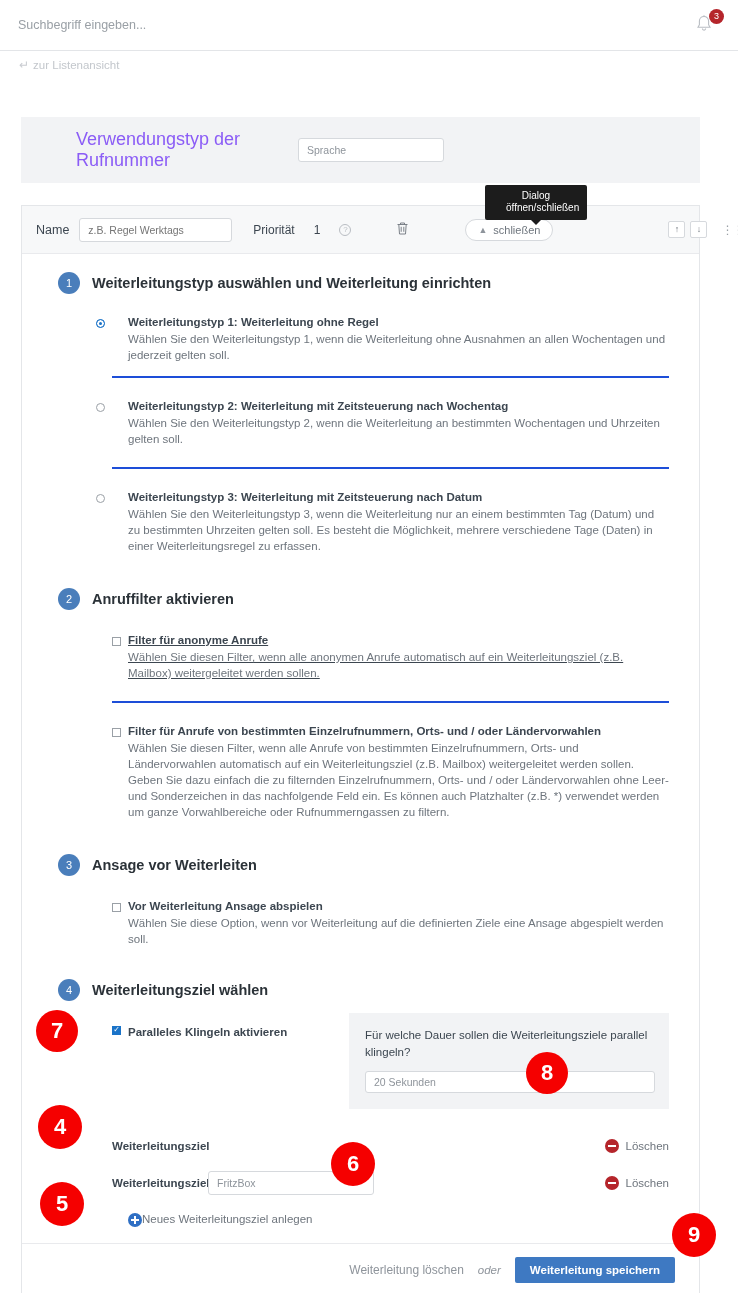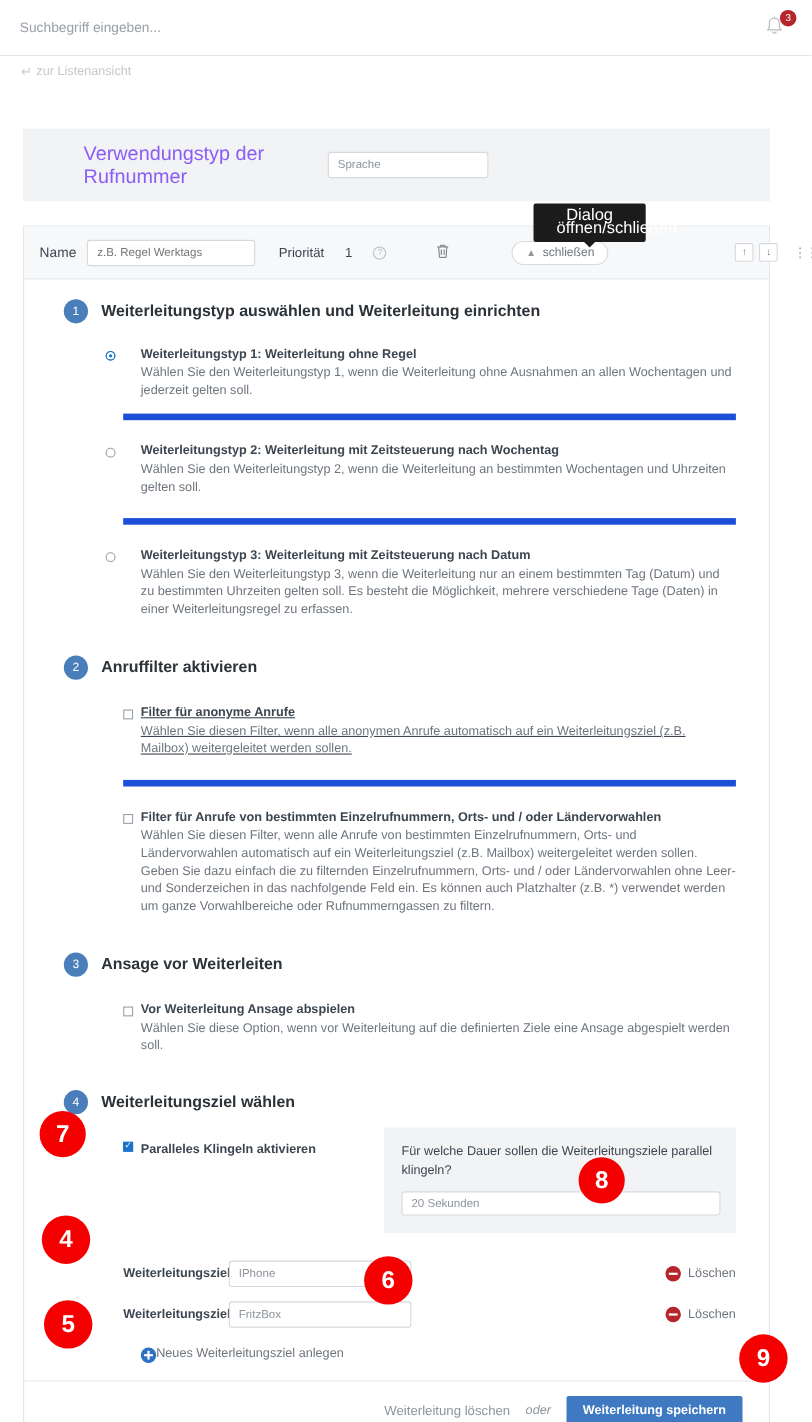--- a/index.html
+++ b/index.html
@@ -123,21 +123,21 @@
     font-size: 9px; line-height: 15px; text-align:center;
   }
   .grip { margin-left: 9px; color:#9aa0a6; font-size: 12px; letter-spacing:-1px; }
 
   
   .tooltip {
     position: absolute;
     left: 463px; top: -21px;
     width: 102px; padding: 5px 21px 6px;
     background: #1c1c1c; color:#fff;
-    font-size: 15px; line-height: 12px;
+    font-size: 10px; line-height: 12px;
     text-align: center; border-radius: 2px;
     z-index: 30;
   }
   .tooltip:after {
     content:""; position:absolute;
     left: 50%; margin-left:-5px; bottom:-5px;
     border-left:5px solid transparent; border-right:5px solid transparent;
     border-top:5px solid #1c1c1c;
   }
 
@@ -145,21 +145,21 @@
   .sect-title-row { display:flex; align-items:center; padding: 18px 0 0 36px; }
   .step-circle {
     width: 22px; height:22px; border-radius:50%;
     background:#4a7ebb; color:#fff;
     font-size: 11px; line-height:22px; text-align:center;
     flex: none;
   }
   .sect-title { margin-left: 12px; font-size: 14.5px; font-weight: bold; color:#2b3238; }
 
   .opt-block { padding: 0 30px 0 90px; position: relative; }
-  .opt-row { padding: 14px 0 13px; border-top: 6px solid #1d4ed8; position: relative; }
+  .opt-row { padding: 14px 0 13px; border-top: 2px solid #1d4ed8; position: relative; }
   .opt-row.first { border-top: none; padding-top: 22px; }
   .radio {
     width: 9px; height:9px; border-radius:50%;
     border:1px solid #9aa0a6; background:#fff;
     margin-top: 3px; margin-left:-16px; position:absolute; left:0;
     flex:none;
   }
   .radio.checked { border-color:#1a73c8; background:#1a73c8; box-shadow: inset 0 0 0 2px #fff; }
   .cbx {
     width: 9px; height:9px;
@@ -395,23 +395,20 @@
         <div class="field dur-field">
           <span>20 Sekunden</span>
         </div>
       </div>
     </div>
 
     <div style="height:18px;"></div>
 
     <div class="dest-row">
       <div class="dest-label">Weiterleitungsziel</div>
-      <div class="field dest-field">
-        <span>IPhone</span>
-      </div>
       <div class="del-link">
         <span class="minus-circle"></span>
         <span>Löschen</span>
       </div>
     </div>
 
     <div class="dest-row">
       <div class="dest-label">Weiterleitungsziel</div>
       <div class="field dest-field">
         <span>FritzBox</span>

